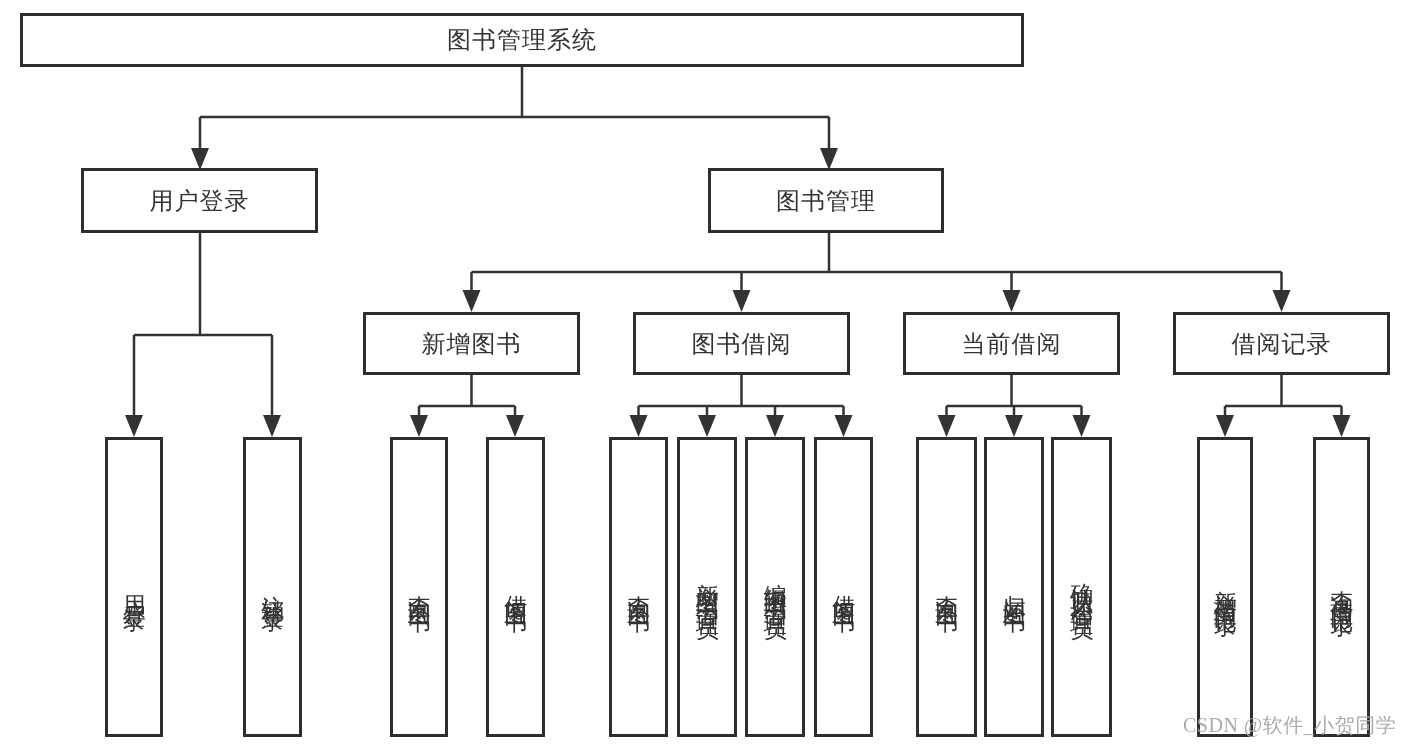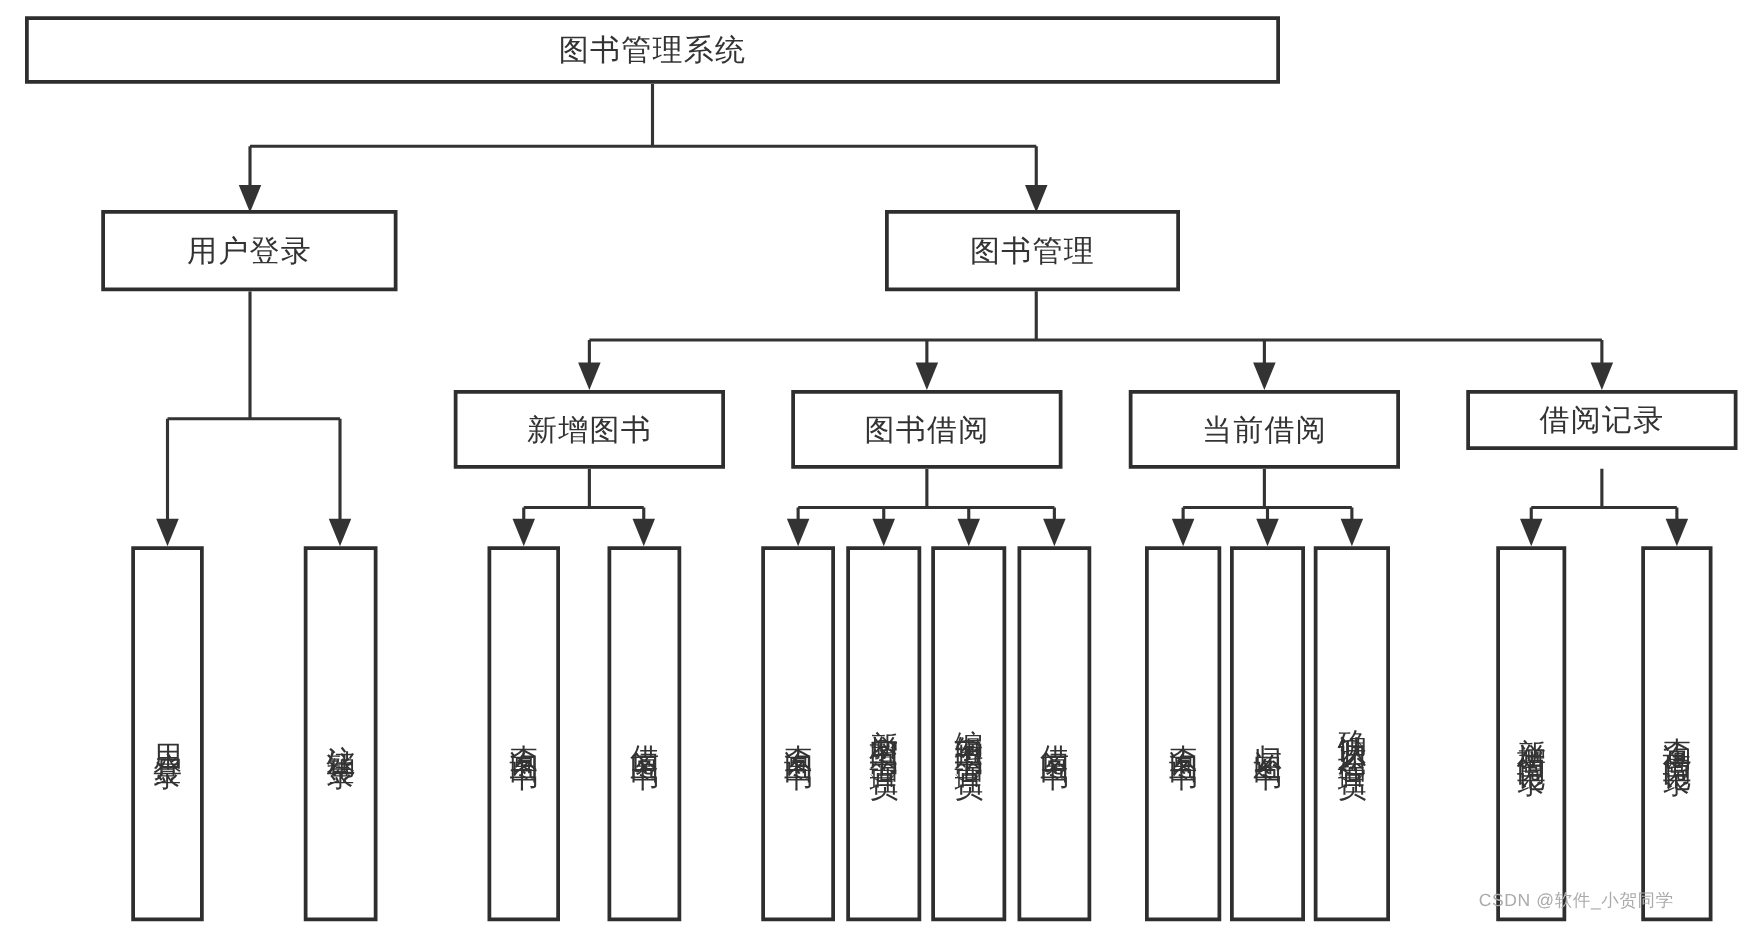--- a/index.html
+++ b/index.html
@@ -7,21 +7,21 @@
     --border:#2e2e2e;
     --text:#333333;
     --wm:#ababab;
     --bg:#ffffff;
   }
   html,body{margin:0;padding:0;background:var(--bg);}
   .canvas{
     position:relative;
     width:1405px;height:747px;
     background:var(--bg);
-    font-family:Liberation Sans, sans-serif;
+    font-family:Liberation Serif, serif;
     overflow:hidden;
   }
   .connectors{position:absolute;left:0;top:0;z-index:1;}
   .connectors .stroke path{fill:none;stroke:var(--line);stroke-width:2.5;}
   .connectors .fill polygon{fill:var(--line);stroke:none;}
   .box{
     position:absolute;
     box-sizing:border-box;
     background:#fff;
     border:3px solid var(--border);
@@ -35,21 +35,21 @@
     writing-mode:vertical-rl;
     text-orientation:mixed;
     font-size:23px;
     letter-spacing:5px;
     line-height:1.1;
   }
   .watermark{
     position:absolute;
     left:1183px;top:712px;
     width:218px;
-    font-size:14px;
+    font-size:20px;
     color:var(--wm);
     letter-spacing:0.5px;
     white-space:nowrap;
     z-index:5;
   }
 </style>
 </head>
 <body>
 
 <div class="canvas">
@@ -95,21 +95,21 @@
   </svg>
 
   <div class="box h" style="left:20px;top:13px;width:1004px;height:54px">图书管理系统</div>
 
   <div class="box h" style="left:81px;top:168px;width:237px;height:65px">用户登录</div>
   <div class="box h" style="left:708px;top:168px;width:236px;height:65px">图书管理</div>
 
   <div class="box h" style="left:363px;top:312px;width:217px;height:63px">新增图书</div>
   <div class="box h" style="left:903px;top:312px;width:217px;height:63px">当前借阅</div>
   <div class="box h" style="left:633px;top:312px;width:217px;height:63px">图书借阅</div>
-  <div class="box h" style="left:1173px;top:312px;width:217px;height:48px">借阅记录</div>
+  <div class="box h" style="left:1173px;top:312px;width:217px;height:63px">借阅记录</div>
 
   <div class="box v" style="left:105px;top:437px;width:58px;height:300px">用户登录</div>
   <div class="box v" style="left:243px;top:437px;width:59px;height:300px">注销登录</div>
 
   <div class="box v" style="left:390px;top:437px;width:58px;height:300px">查询图书</div>
   <div class="box v" style="left:486px;top:437px;width:59px;height:300px">借阅图书</div>
 
   <div class="box v" style="left:609px;top:437px;width:59px;height:300px">查询图书</div>
   <div class="box v" style="left:677px;top:437px;width:60px;height:300px">新增图书（管理员）</div>
   <div class="box v" style="left:745px;top:437px;width:60px;height:300px">编辑图书（管理员）</div>

